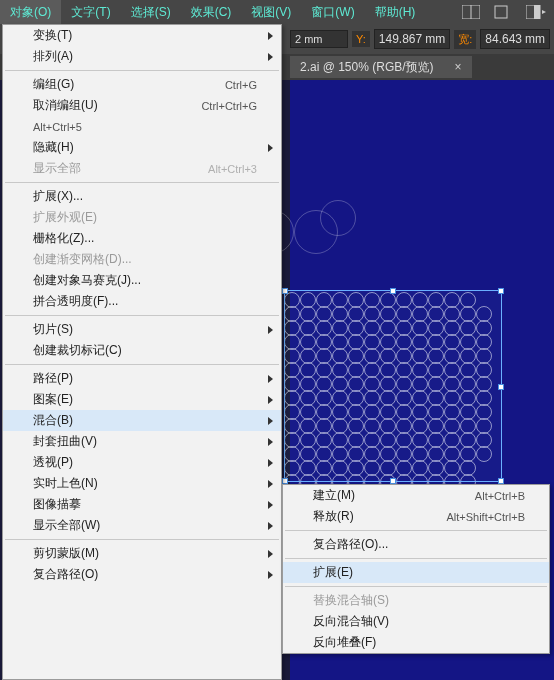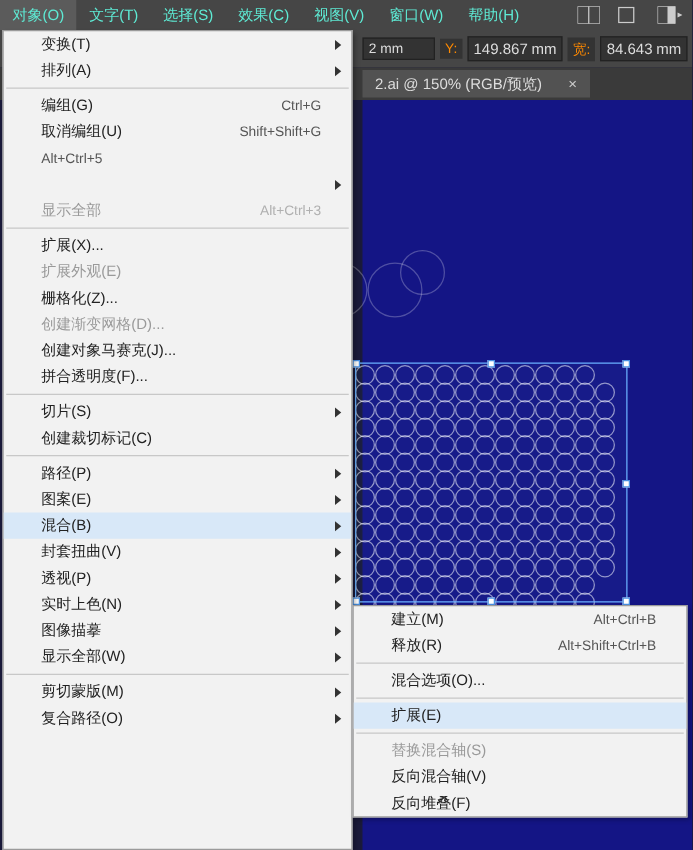--- a/index.html
+++ b/index.html
@@ -290,26 +290,27 @@
       <span class="lab">排列(A)</span>
       <span class="arrow"></span>
     </div>
     <div class="sep"></div>
     <div class="ditem">
       <span class="lab">编组(G)</span>
       <span class="sc">Ctrl+G</span>
     </div>
     <div class="ditem">
       <span class="lab">取消编组(U)</span>
-      <span class="sc">Shift+Shift+G</span>
+      <span class="sc">Ctrl+Ctrl+G</span>
     </div>
     <div class="ditem">
       <span class="sc">Alt+Ctrl+5</span>
     </div>
     <div class="ditem">
+      <span class="lab">隐藏(H)</span>
       <span class="arrow"></span>
     </div>
     <div class="ditem dis">
       <span class="lab">显示全部</span>
       <span class="sc">Alt+Ctrl+3</span>
     </div>
     <div class="sep"></div>
     <div class="ditem">
       <span class="lab">扩展(X)...</span>
     </div>
@@ -384,21 +385,21 @@
     <div class="ditem">
       <span class="lab">建立(M)</span>
       <span class="sc">Alt+Ctrl+B</span>
     </div>
     <div class="ditem">
       <span class="lab">释放(R)</span>
       <span class="sc">Alt+Shift+Ctrl+B</span>
     </div>
     <div class="sep"></div>
     <div class="ditem">
-      <span class="lab">混合选项(O)...</span>
+      <span class="lab">复合路径(O)...</span>
     </div>
     <div class="sep"></div>
     <div class="ditem hl">
       <span class="lab">扩展(E)</span>
     </div>
     <div class="sep"></div>
     <div class="ditem dis">
       <span class="lab">替换混合轴(S)</span>
     </div>
     <div class="ditem">

